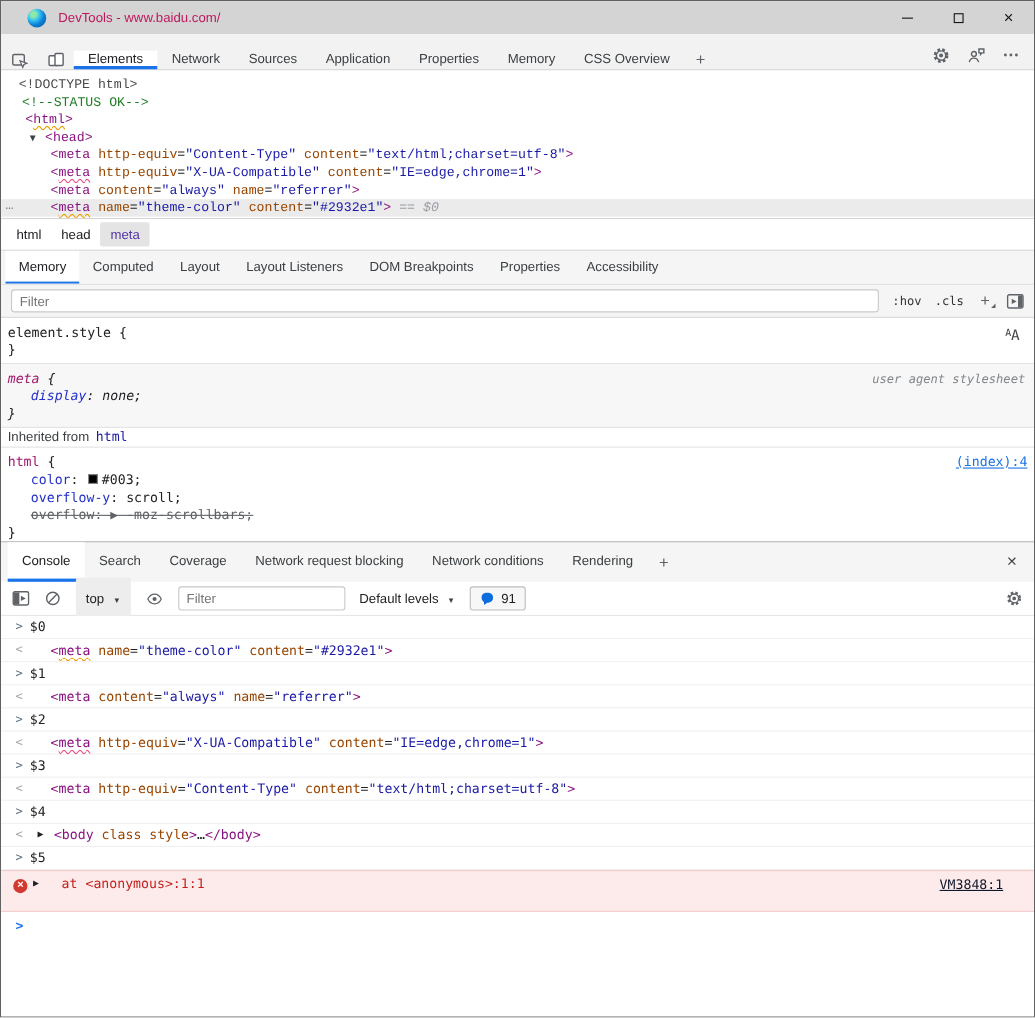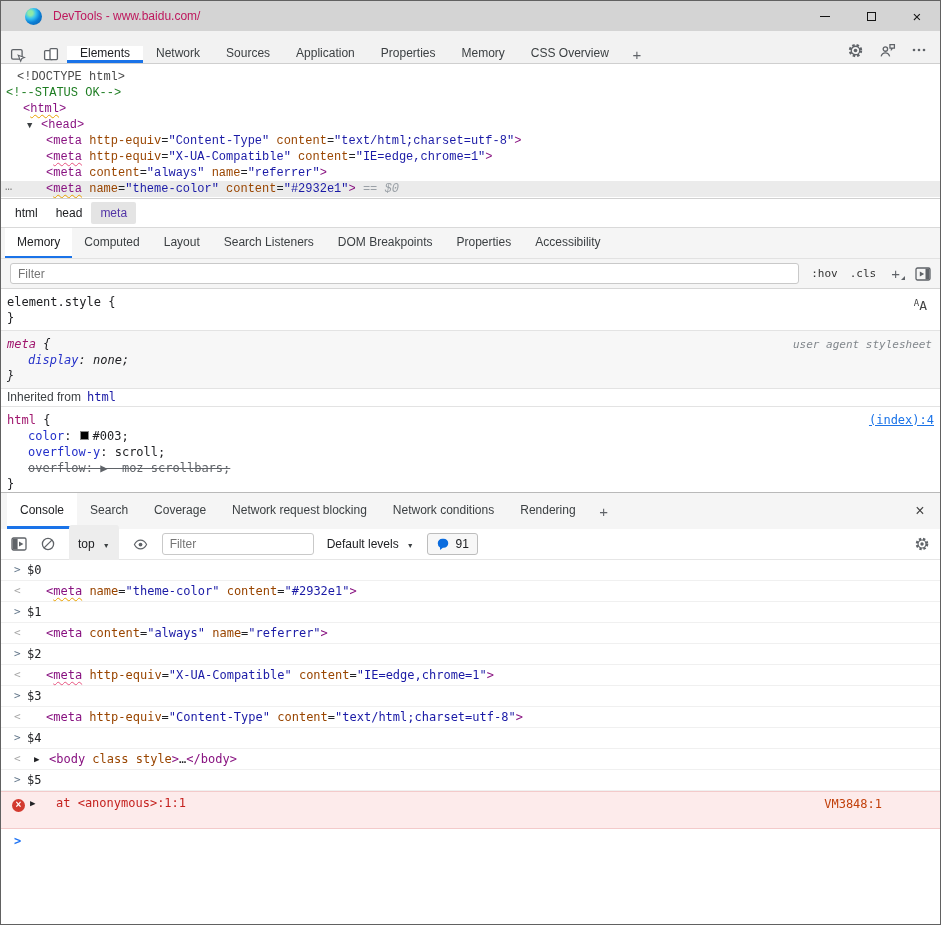--- a/index.html
+++ b/index.html
@@ -102,21 +102,21 @@
   .chev-out{color:#a6a6a6}
   .chev-prompt{color:#2175f4;font-weight:bold;font-size:12px}
   .msg-input .cmd{margin-left:26px}
   .msg-output .out-toks{margin-left:45px}
   .msg-output.has-arrow .out-toks{margin-left:48px}
   .out-tri{position:absolute;left:33px;top:0;font-size:9px;color:#202124}
   .msg-error{height:38px;background:#fdebeb;border-top:1px solid #f3caca;border-bottom:1px solid #f3caca;padding:4px 0 0 42px;line-height:15px;color:#c5221f;white-space:normal}
   .err-badge{position:absolute;left:11px;top:7px;width:13px;height:13px;border-radius:50%;background:#d33a2f;color:#fff;font:bold 10px/12px "Liberation Sans",sans-serif;text-align:center}
   .err-tri{position:absolute;left:29px;top:4px;font-size:9px;color:#202124}
   .err-stack{padding-left:13px}
-  .err-link{position:absolute;right:58px;top:5px;color:#c2410c;cursor:pointer}
+  .err-link{position:absolute;right:28px;top:5px;color:#0f172a;text-decoration:underline;cursor:pointer}
   .msg-prompt{height:24px;border-bottom:none;line-height:24px}
 
   svg.ic{display:block}
 </style>
 </head>
 <body>
 
 <div class="window">
 
   <div class="titlebar">
@@ -192,21 +192,21 @@
             <circle cx="3" cy="8" r="1.3"></circle>
             <circle cx="8" cy="8" r="1.3"></circle>
             <circle cx="13" cy="8" r="1.3"></circle>
           </svg>
       </span>
     </div>
   </div>
 
   <div class="dom-pane" id="dom-tree">
       <div class="dom-line" style="padding-left: 16px;"><span class="tk-doc">&lt;!DOCTYPE html&gt;</span></div>
-      <div class="dom-line" style="padding-left: 5px;"><span class="tk-com">&lt;!--STATUS OK--&gt;</span></div>
+      <div class="dom-line" style="padding-left: 19px;"><span class="tk-com">&lt;!--STATUS OK--&gt;</span></div>
       <div class="dom-line" style="padding-left: 22px;"><span class="tk-tag">&lt;</span><span class="tk-tag tk-sqy">html</span><span class="tk-tag">&gt;</span></div>
       <div class="dom-line" style="padding-left: 40px;"><span class="tree-arrow" style="left: 26px;">▼</span><span class="tk-tag">&lt;head&gt;</span></div>
       <div class="dom-line" style="padding-left: 45px;"><span class="tk-tag">&lt;meta</span><span class="tk-pl"> </span><span class="tk-att">http-equiv</span><span class="tk-pl">=</span><span class="tk-val">"Content-Type"</span><span class="tk-pl"> </span><span class="tk-att">content</span><span class="tk-pl">=</span><span class="tk-val">"text/html;charset=utf-8"</span><span class="tk-tag">&gt;</span></div>
       <div class="dom-line" style="padding-left: 45px;"><span class="tk-tag">&lt;</span><span class="tk-tag tk-sqp">meta</span><span class="tk-pl"> </span><span class="tk-att">http-equiv</span><span class="tk-pl">=</span><span class="tk-val">"X-UA-Compatible"</span><span class="tk-pl"> </span><span class="tk-att">content</span><span class="tk-pl">=</span><span class="tk-val">"IE=edge,chrome=1"</span><span class="tk-tag">&gt;</span></div>
       <div class="dom-line" style="padding-left: 45px;"><span class="tk-tag">&lt;meta</span><span class="tk-pl"> </span><span class="tk-att">content</span><span class="tk-pl">=</span><span class="tk-val">"always"</span><span class="tk-pl"> </span><span class="tk-att">name</span><span class="tk-pl">=</span><span class="tk-val">"referrer"</span><span class="tk-tag">&gt;</span></div>
       <div class="dom-line sel" style="padding-left: 45px;"><span class="dom-dots">…</span><span class="tk-tag">&lt;</span><span class="tk-tag tk-sqy">meta</span><span class="tk-pl"> </span><span class="tk-att">name</span><span class="tk-pl">=</span><span class="tk-val">"theme-color"</span><span class="tk-pl"> </span><span class="tk-att">content</span><span class="tk-pl">=</span><span class="tk-val">"#2932e1"</span><span class="tk-tag">&gt;</span><span class="tk-dim"> == $0</span></div>
     </div>
 
   <div class="crumbs" id="breadcrumb">
       <div class="crumb">html</div>
@@ -218,21 +218,21 @@
       <div class="tab active">
         <span>Memory</span>
       </div>
       <div class="tab">
         <span>Computed</span>
       </div>
       <div class="tab">
         <span>Layout</span>
       </div>
       <div class="tab">
-        <span>Search Listeners</span>
+        <span>Layout Listeners</span>
       </div>
       <div class="tab">
         <span>DOM Breakpoints</span>
       </div>
       <div class="tab">
         <span>Properties</span>
       </div>
       <div class="tab">
         <span>Accessibility</span>
       </div>

